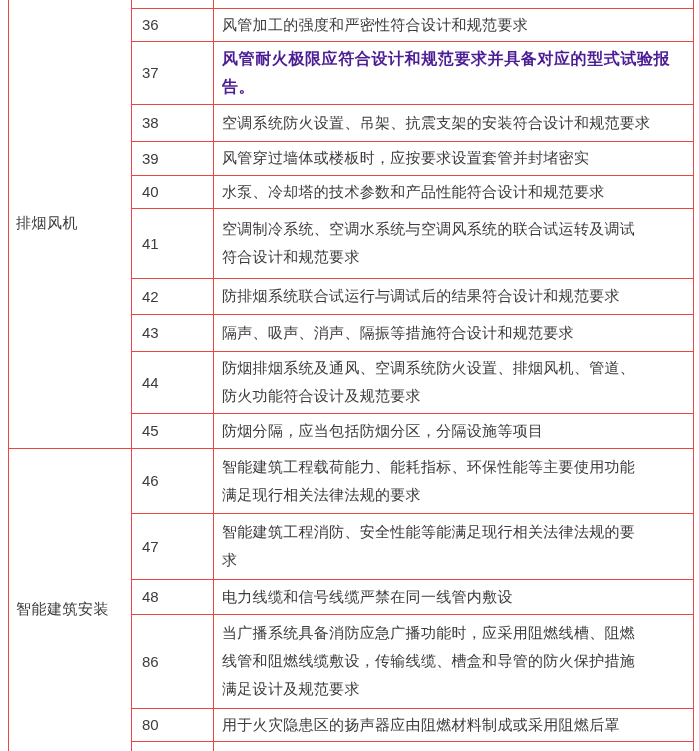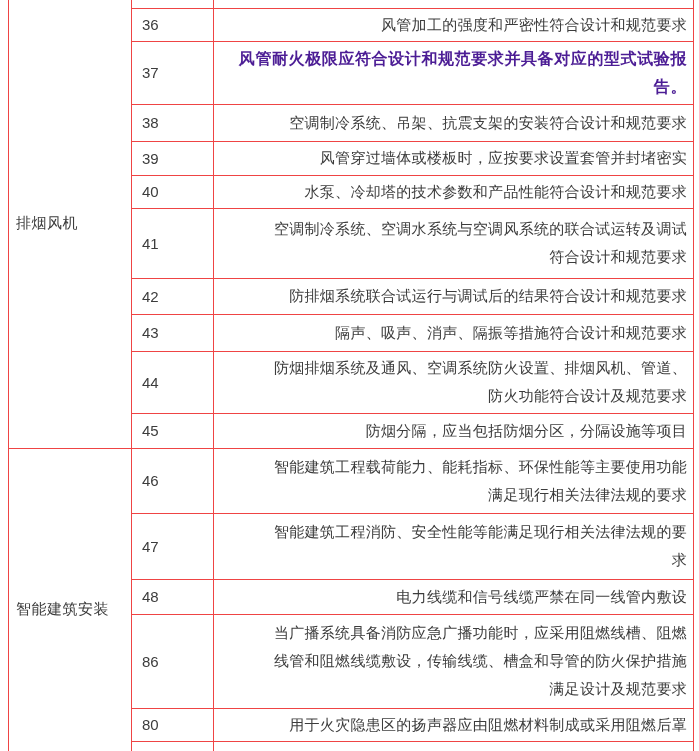--- a/index.html
+++ b/index.html
@@ -28,21 +28,20 @@
     background:#ffffff;
   }
   td.num{
     padding:0 4px 0 10px;
   }
   td.desc{
     padding:2px 6px 2px 8px;
     line-height:28px;
     white-space:pre-line;
     letter-spacing:0.3px;
-    text-align:right;
   }
   tr.bold td.desc{
     font-weight:bold;
     color:#4c1d95;
     font-size:16px;
     letter-spacing:0.6px;
   }
 </style>
 </head>
 <body>
@@ -64,21 +63,21 @@
           <td class="num">36</td>
           <td class="desc">风管加工的强度和严密性符合设计和规范要求</td>
         </tr>
         <tr class="bold" style="height: 63px;">
           <td class="num">37</td>
           <td class="desc">风管耐火极限应符合设计和规范要求并具备对应的型式试验报
 告。</td>
         </tr>
         <tr style="height: 37px; margin-left: 40px;">
           <td class="num">38</td>
-          <td class="desc">空调制冷系统、吊架、抗震支架的安装符合设计和规范要求</td>
+          <td class="desc">空调系统防火设置、吊架、抗震支架的安装符合设计和规范要求</td>
         </tr>
         <tr style="height: 34px;">
           <td class="num">39</td>
           <td class="desc">风管穿过墙体或楼板时，应按要求设置套管并封堵密实</td>
         </tr>
         <tr style="height: 33px;">
           <td class="num">40</td>
           <td class="desc">水泵、冷却塔的技术参数和产品性能符合设计和规范要求</td>
         </tr>
         <tr style="height: 70px;">

